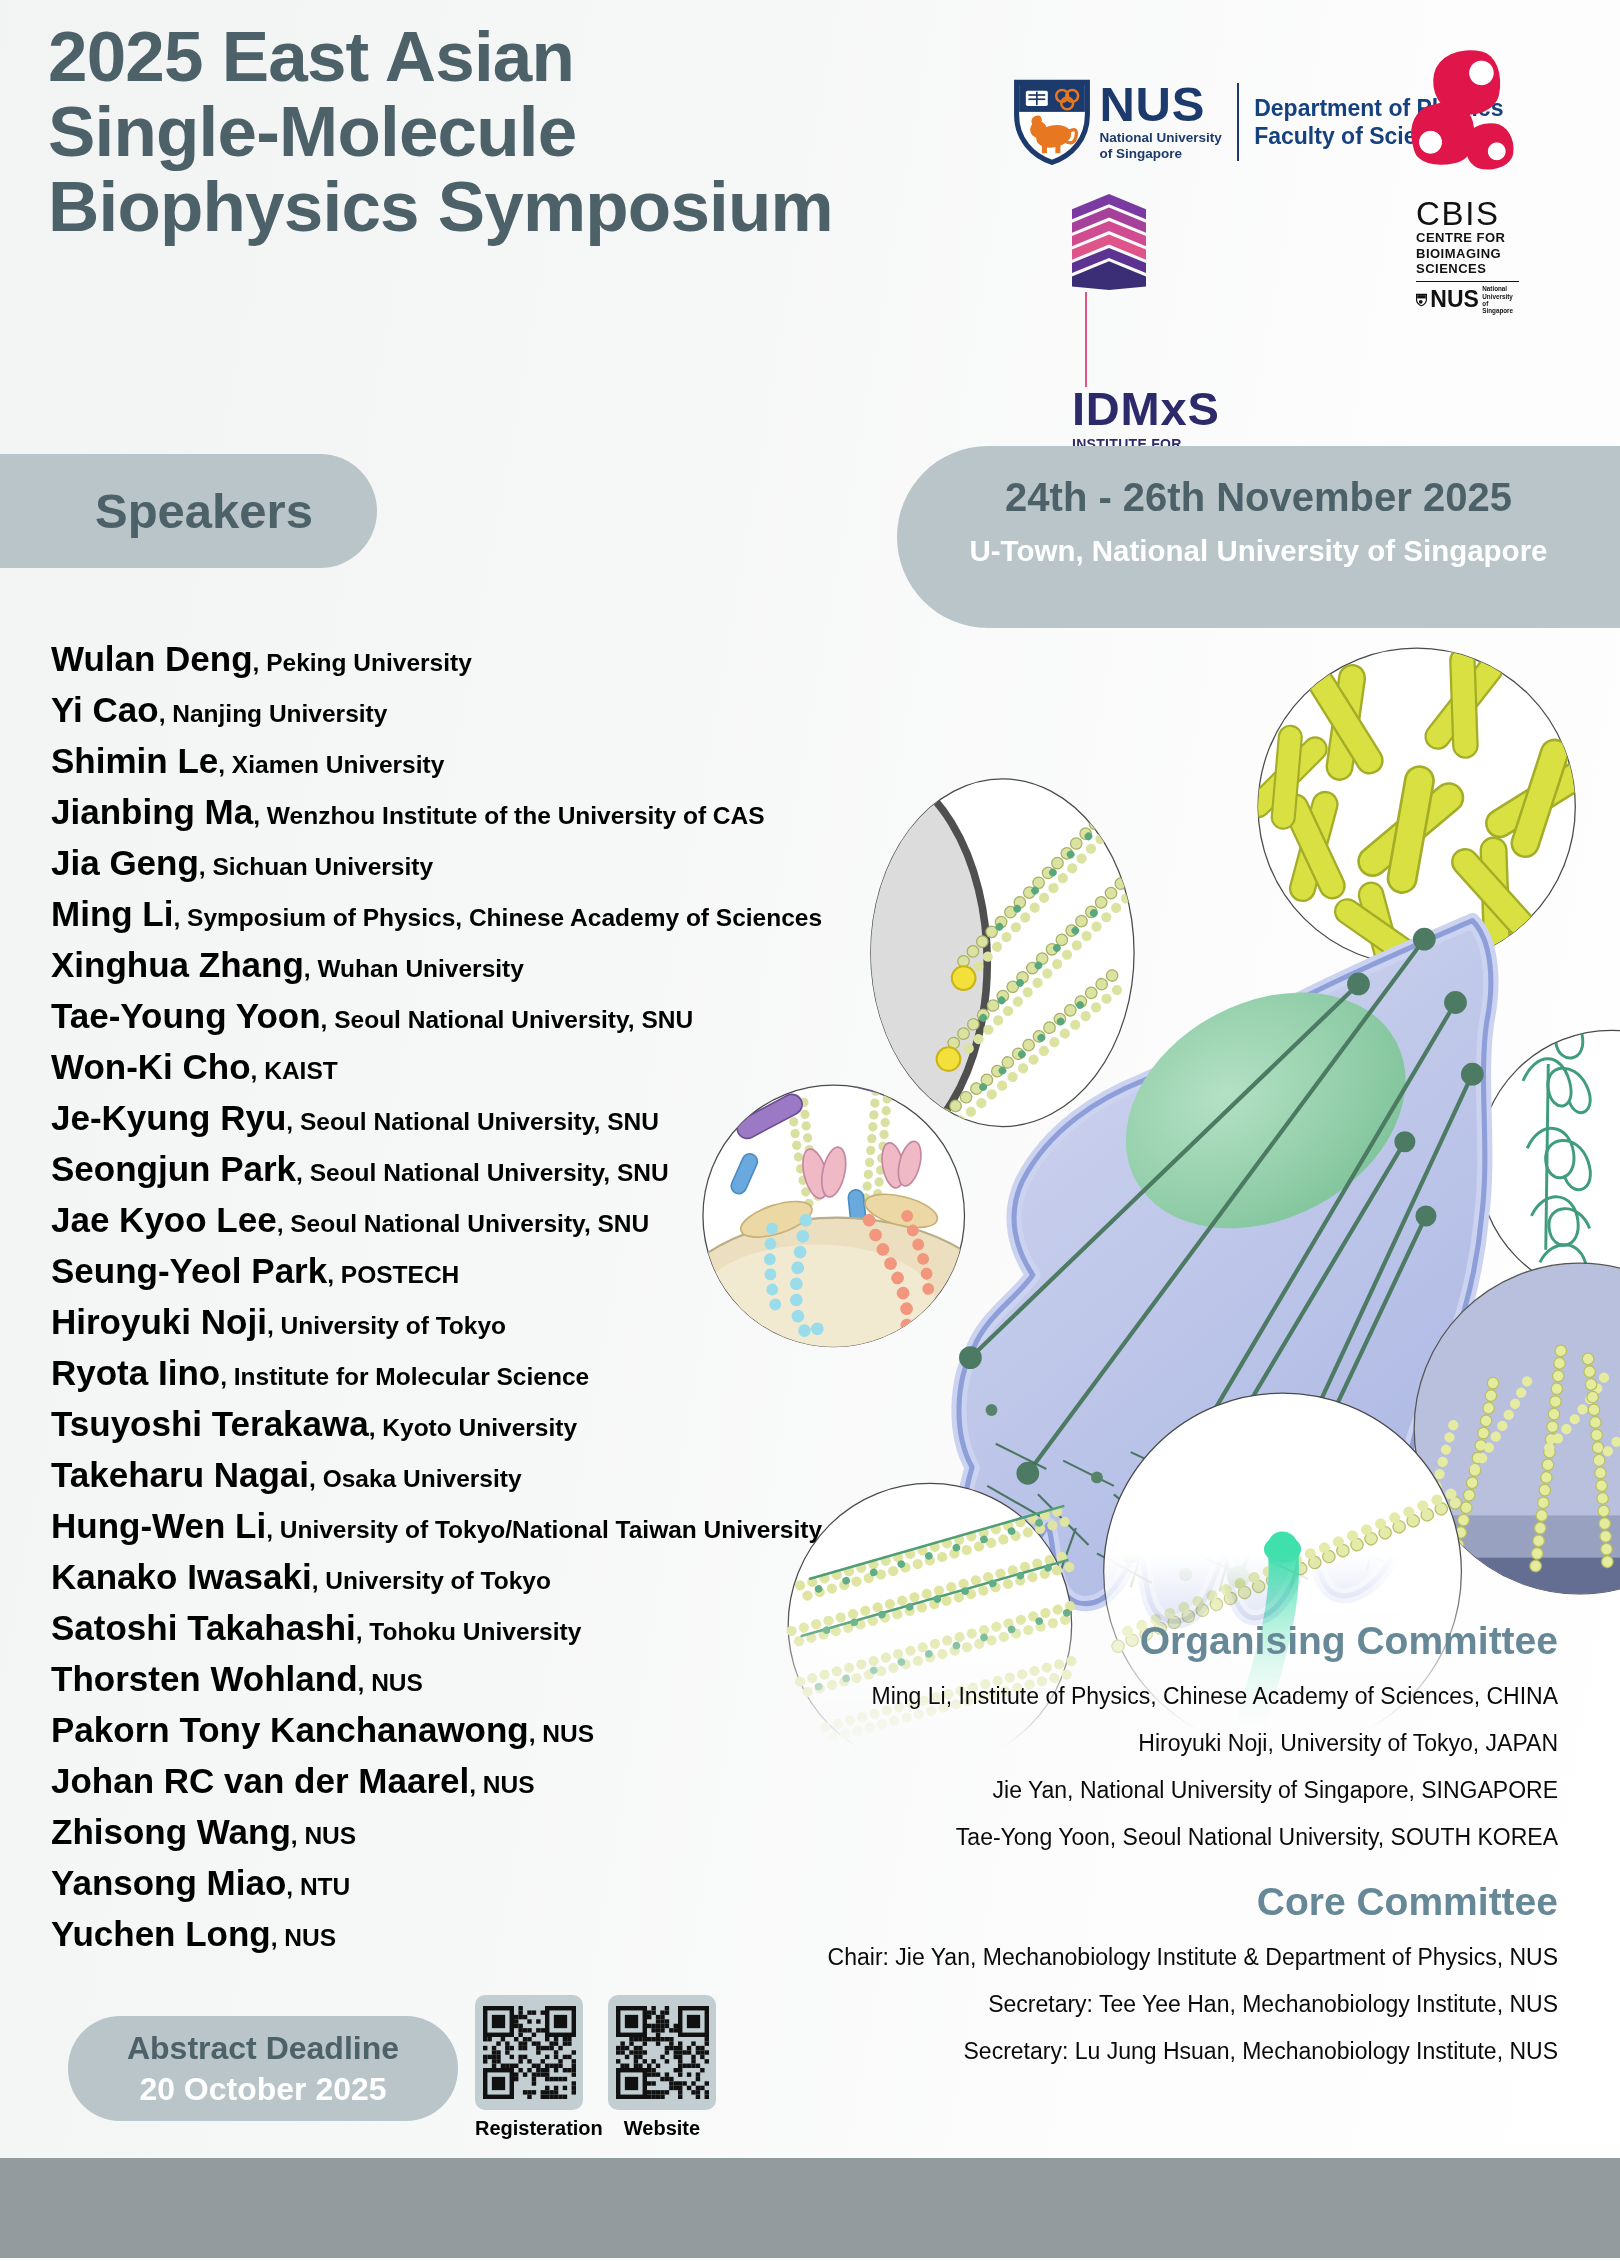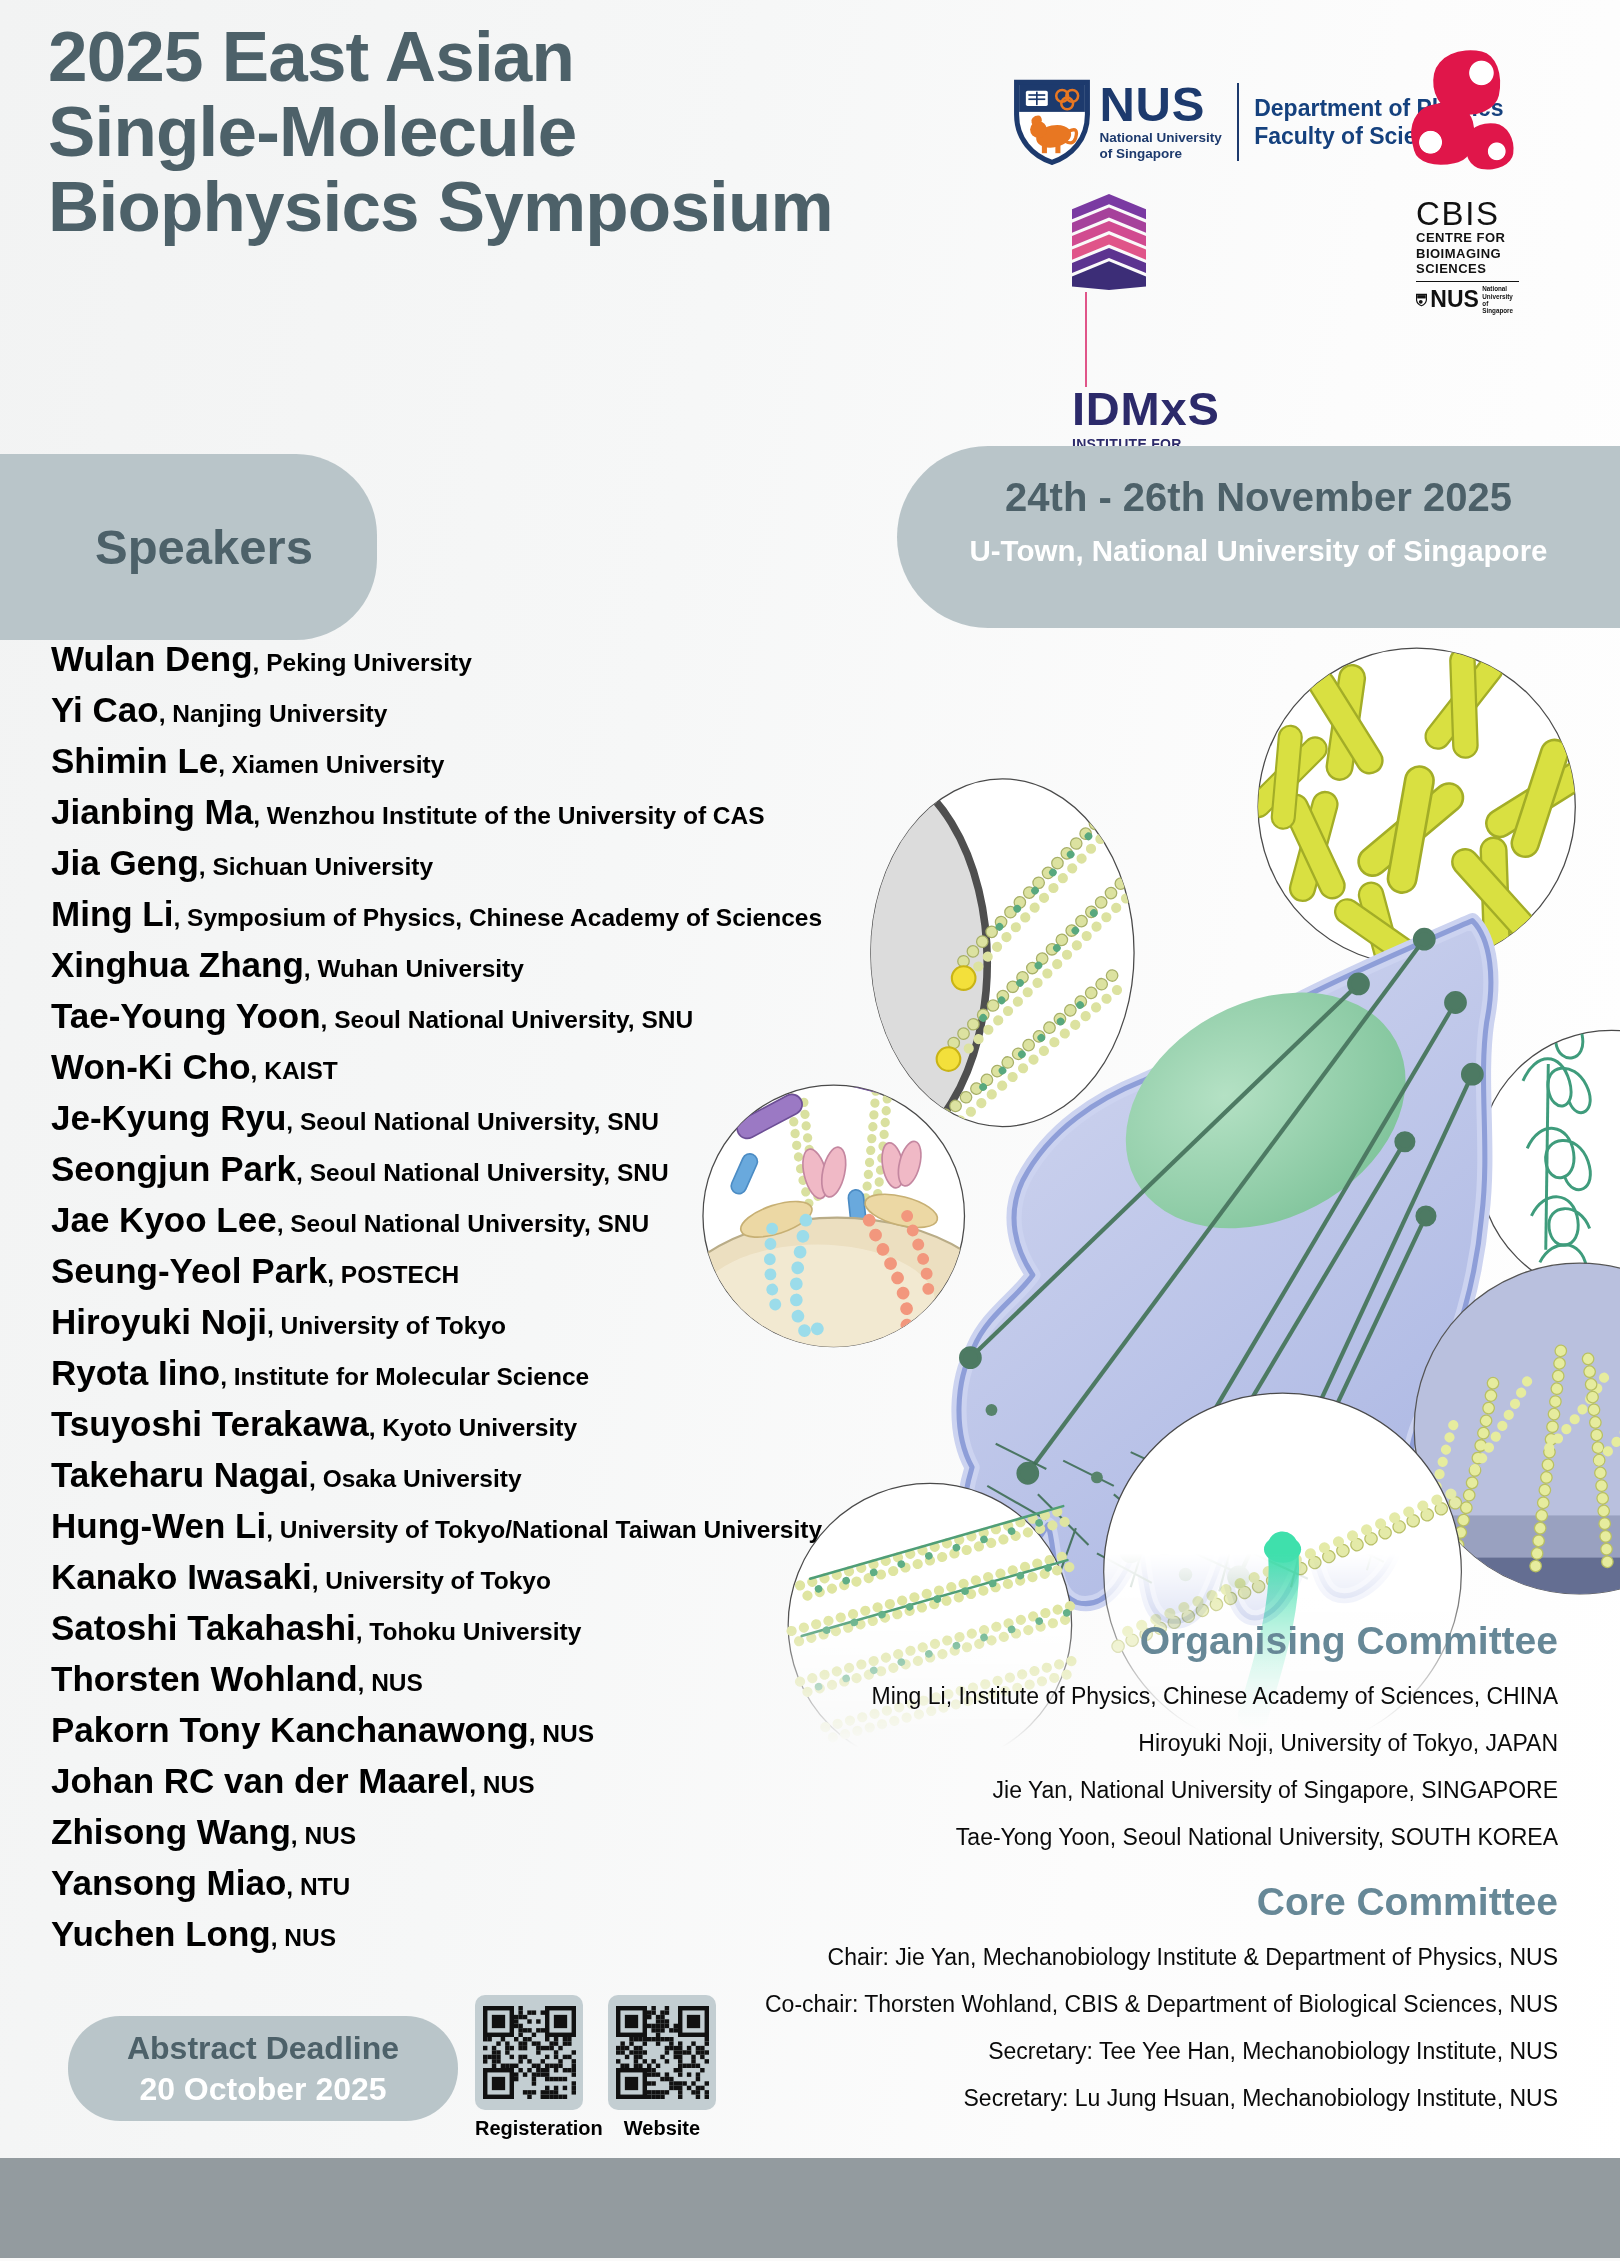--- a/index.html
+++ b/index.html
@@ -24,21 +24,21 @@
   .idmxs-col{color:#2c2a6a;}
   .idmxs-acronym{font-size:47px;font-weight:600;line-height:44px;letter-spacing:0.8px;}
   .idmxs-sub{font-size:14px;font-weight:700;line-height:17.7px;letter-spacing:0.3px;margin-top:5px;}
   .cbis-block{position:absolute;left:1416px;top:198px;color:#111;width:127px;}
   .cbis-acronym{font-size:33px;font-weight:400;letter-spacing:1.7px;line-height:32px;}
   .cbis-sub{font-size:13px;font-weight:700;letter-spacing:0.5px;line-height:15.6px;}
   .cbis-nusrow{display:flex;align-items:center;margin-top:4.2px;border-top:1.7px solid #111;padding-top:3.4px;width:103px;}
   .cbis-nus{font-size:23px;font-weight:700;margin-left:3.4px;}
   .cbis-nus-sub{font-size:6.3px;font-weight:700;line-height:7.2px;margin-left:3.4px;}
   
-  .speakers-pill{position:absolute;left:0;top:454px;width:377px;height:186px;
+  .speakers-pill{position:absolute;left:0;top:454px;width:377px;height:114px;
     background:#b9c5c9;border-radius:0 81px 81px 0;display:flex;align-items:center;}
   .speakers-pill .txt{margin-left:95px;font-size:49px;font-weight:700;color:#4d6169;}
   .date-banner{position:absolute;left:897px;top:446px;width:723px;height:182px;
     background:#b9c5c9;border-radius:91px 0 0 91px;text-align:center;}
   .date-line1{margin-top:29px;font-size:40px;font-weight:700;color:#4d6169;}
   .date-line2{margin-top:13.5px;font-size:29.5px;font-weight:700;color:#ffffff;}
   
   .speaker-list{position:absolute;left:51px;top:639px;z-index:2;}
   .speaker{height:51px;display:flex;align-items:baseline;white-space:nowrap;}
   .sp-name{font-size:35px;font-weight:700;color:#000;}
@@ -575,21 +575,20 @@
 
         <div class="committee-line">Jie Yan, National University of Singapore, SINGAPORE</div>
 
         <div class="committee-line">Tae-Yong Yoon, Seoul National University, SOUTH KOREA</div>
       </div>
     <div class="committee-heading core-gap">Core Committee</div>
     <div class="committee-items">
 
         <div class="committee-line">Chair: Jie Yan, Mechanobiology Institute &amp; Department of Physics, NUS</div>
 
-        <div class="committee-line">Co-chair: Thorsten Wohland, CBIS &amp; Department of Biological Sciences, NUS</div>
 
         <div class="committee-line">Secretary: Tee Yee Han, Mechanobiology Institute, NUS</div>
 
         <div class="committee-line">Secretary: Lu Jung Hsuan, Mechanobiology Institute, NUS</div>
       </div>
   </div>
 
   <div class="abstract-pill">
     <div class="abstract-line1">Abstract Deadline</div>
     <div class="abstract-line2">20 October 2025</div>

